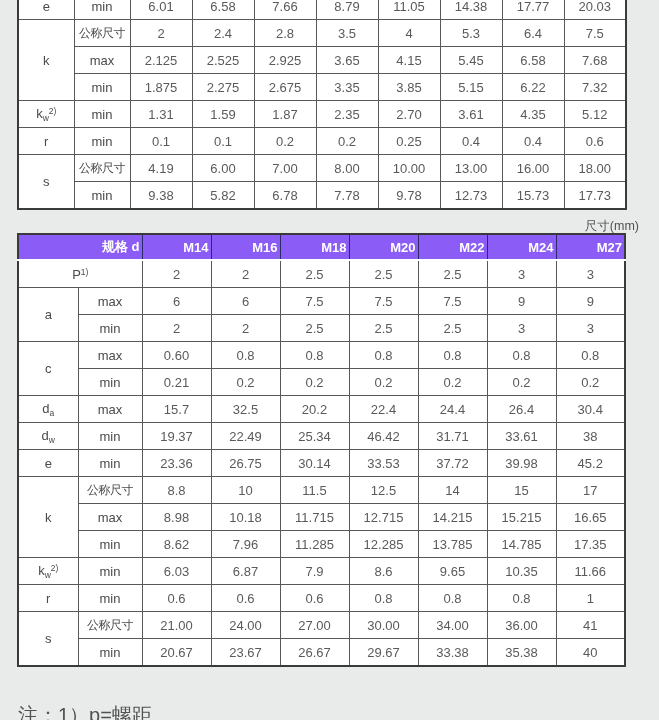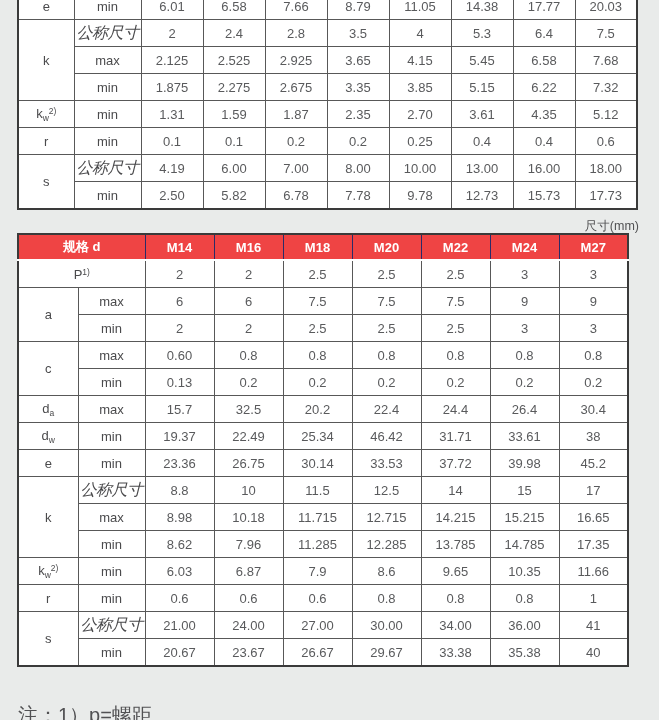--- a/index.html
+++ b/index.html
@@ -23,48 +23,49 @@
     text-align:center;
     vertical-align:middle;
     padding:0 2px;
     overflow:hidden;
     white-space:nowrap;
   }
   .tbl td { height:26px; font-size:13px; }
   .val { color:#595a5c; }
   .lab { color:#4a4a4c; }
   .sub { color:#4a4a4c; }
-  .sub.cjk { font-size:16px; letter-spacing:-0.5px;font-style:italic; }
+  .sub.cjk { font-size:12px; letter-spacing:-0.5px; }
   sub { font-size:8.5px; vertical-align:-3px; }
   sup { font-size:8.5px; vertical-align:4px; }
 
   
   #table1-wrap {
     position:absolute; left:17px; top:0;
     height:211px; overflow:hidden;
   }
   #table1 { margin-top:-9px; }
 
   
   #unit-label {
     position:absolute; top:218px; right:20px;
     font-size:12.5px; color:#525254;
   }
 
   
   #table2-wrap { position:absolute; left:17px; top:233px; }
   #table2 thead th {
-    background:#ef4444;
+    background:#8b5cf6;
     color:#ffffff;
     font-weight:bold;
     font-size:13px;
     height:24px;
     border:1px solid #2a2b68;
     border-left:1px solid #55568e;
     border-bottom:2px solid #ffffff;
+    text-align:right;
   }
   #table2 thead th:first-child { border-left:1px solid #2a2b68; }
   #table2 tbody tr:first-child td { border-top:2px solid #7f1d1d; }
 
   
   #notes {
     position:absolute; left:18px; top:703px;
     font-size:20px; color:#515153; line-height:24px;
   }
   #notes .note2 { padding-left:20px; }
@@ -164,21 +165,21 @@
           <td class="val">6.00</td>
           <td class="val">7.00</td>
           <td class="val">8.00</td>
           <td class="val">10.00</td>
           <td class="val">13.00</td>
           <td class="val">16.00</td>
           <td class="val">18.00</td>
         </tr>
         <tr>
           <td class="sub">min</td>
-          <td class="val">2.50</td>
+          <td class="val">9.38</td>
           <td class="val">5.82</td>
           <td class="val">6.78</td>
           <td class="val">7.78</td>
           <td class="val">9.78</td>
           <td class="val">12.73</td>
           <td class="val">15.73</td>
           <td class="val">17.73</td>
         </tr>
       </tbody>
     </table>
@@ -249,21 +250,21 @@
           <td class="val">0.60</td>
           <td class="val">0.8</td>
           <td class="val">0.8</td>
           <td class="val">0.8</td>
           <td class="val">0.8</td>
           <td class="val">0.8</td>
           <td class="val">0.8</td>
         </tr>
         <tr>
           <td class="sub">min</td>
-          <td class="val">0.13</td>
+          <td class="val">0.21</td>
           <td class="val">0.2</td>
           <td class="val">0.2</td>
           <td class="val">0.2</td>
           <td class="val">0.2</td>
           <td class="val">0.2</td>
           <td class="val">0.2</td>
         </tr>
         <tr>
           <td class="lab" rowspan="1">d<sub>a</sub></td>
           <td class="sub">max</td>

